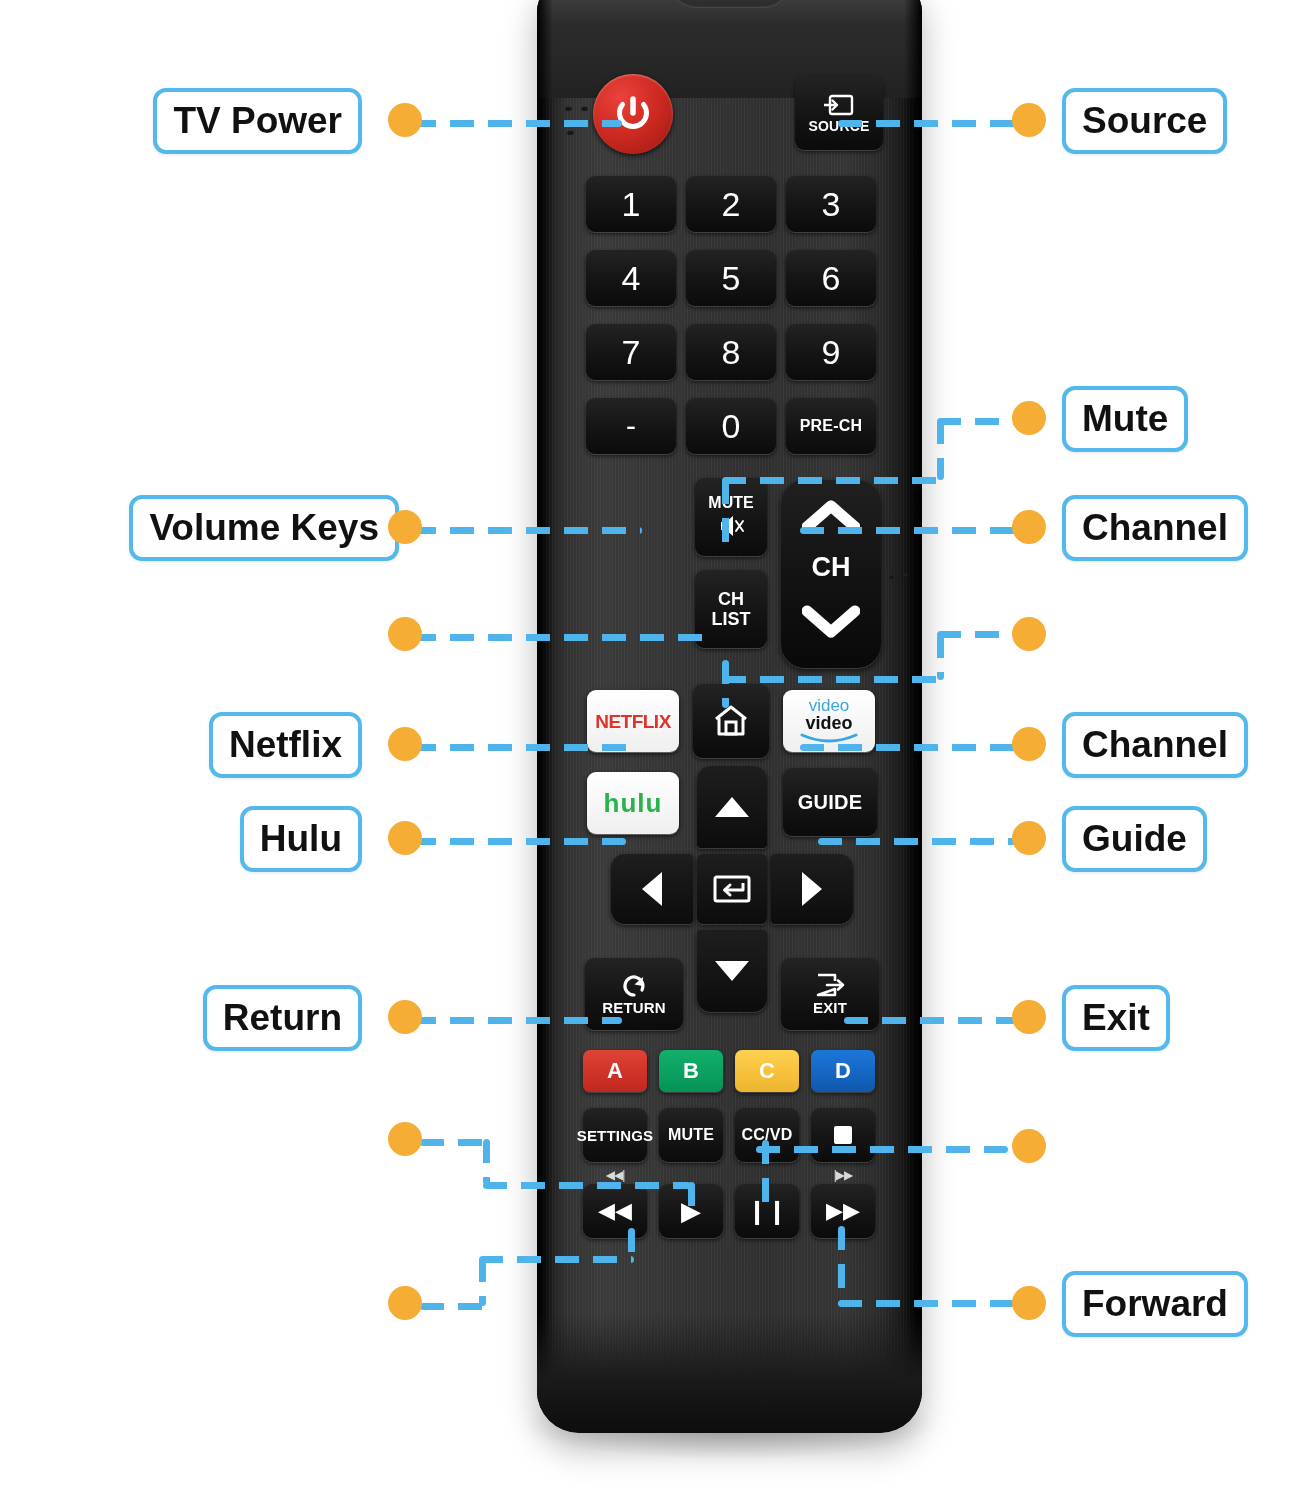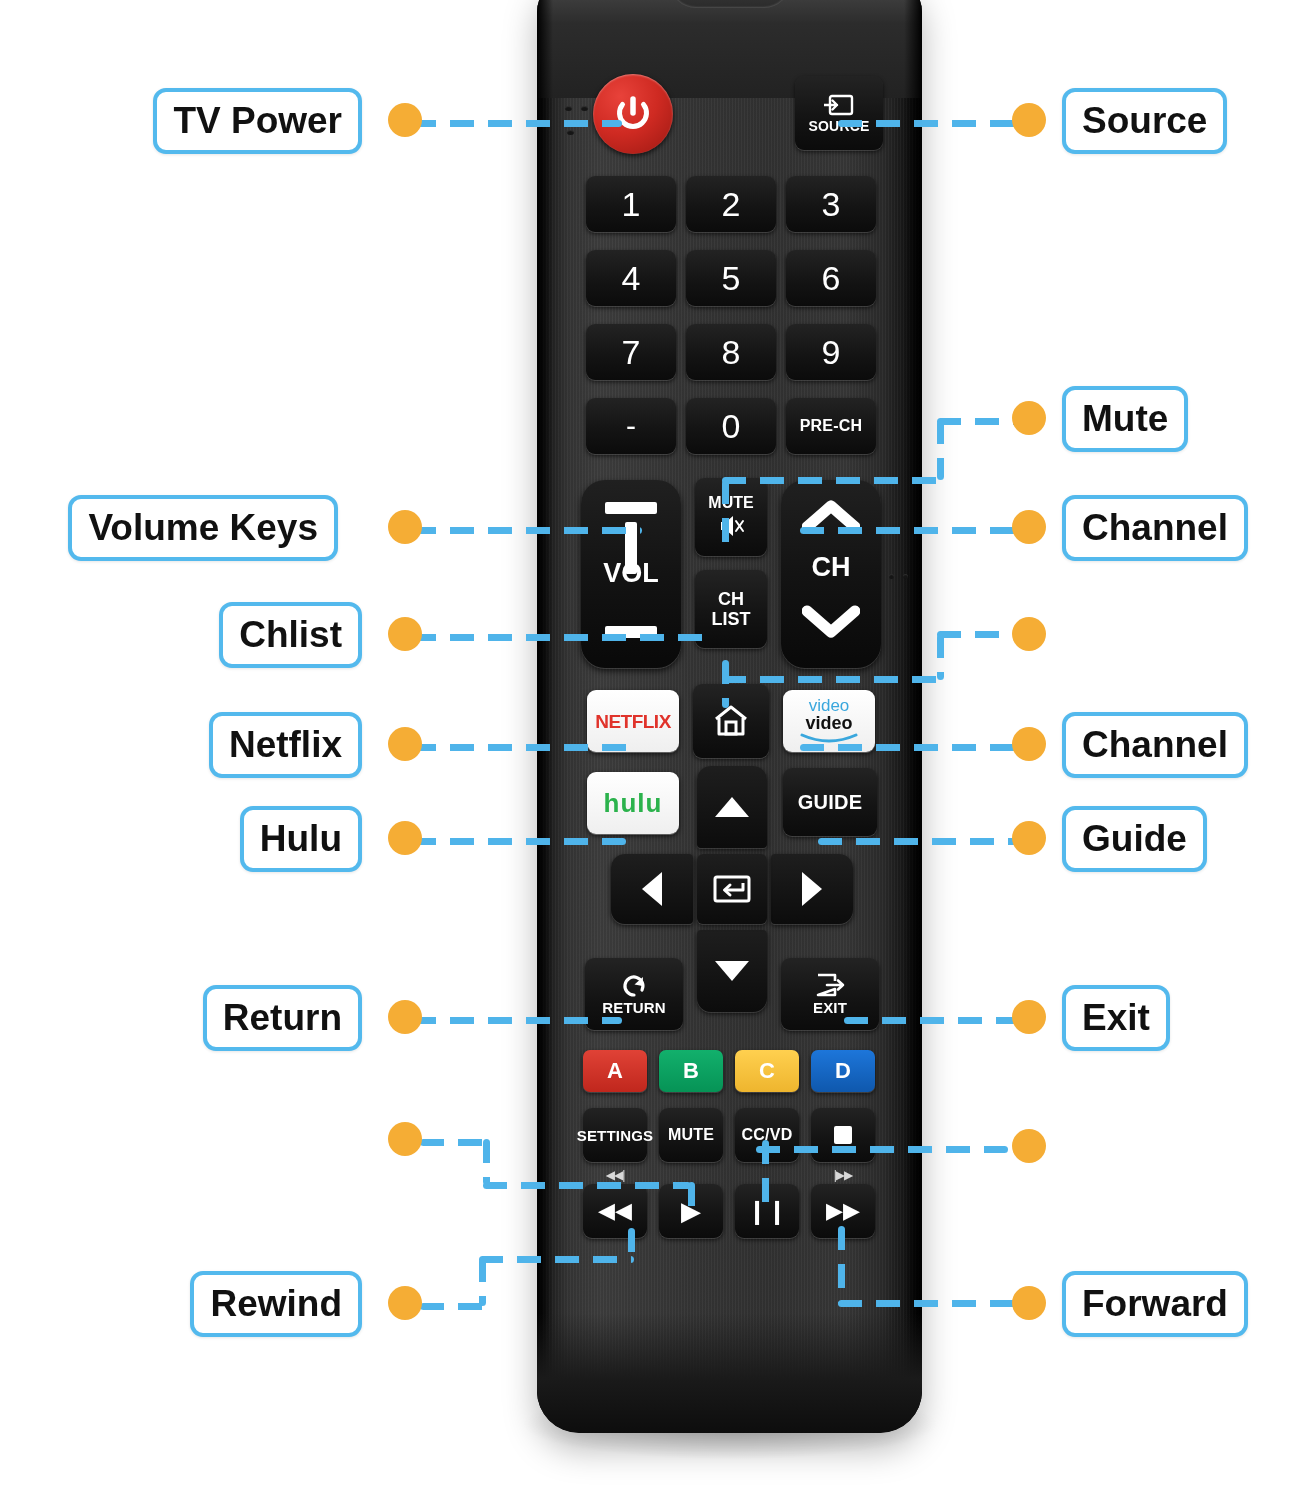--- a/index.html
+++ b/index.html
@@ -164,26 +164,20 @@
     <div class="key num" style="left:49px;top:420px;width:90px;height:56px;font-size:30px">
         <span>-</span>
       </div>
     <div class="key num" style="left:149px;top:420px;width:90px;height:56px">
         <span>0</span>
       </div>
     <div class="key tiny" style="left:249px;top:420px;width:90px;height:56px;font-size:16px">
         <span>PRE-CH</span>
       </div>
 
-    <div class="rocker" style="left:44px;top:502px;width:100px;height:188px">
-      <div style="position:absolute;left:50%;top:22px;transform:translateX(-50%);width:52px;height:12px;background:#fff;border-radius:2px"></div>
-      <div style="position:absolute;left:50%;top:42px;transform:translateX(-50%);width:12px;height:52px;background:#fff;border-radius:2px"></div>
-      <div class="lbl" style="top:78px">VOL</div>
-      <div style="position:absolute;left:50%;top:146px;transform:translateX(-50%);width:52px;height:12px;background:#fff;border-radius:2px"></div>
-    </div>
 
     <div class="key" style="left:158px;top:500px;width:72px;height:78px;flex-direction:column;gap:2px">
       <span style="font-size:16px;font-weight:700">MUTE</span>
       <svg width="28" height="26" viewBox="0 0 28 26">
         <path d="M4 9 h5 L16 3 v20 L9 17 H4 Z" fill="#fff"></path>
         <path d="M19 8 L26 18 M26 8 L19 18" stroke="#fff" stroke-width="2" stroke-linecap="round"></path>
       </svg>
     </div>
 
     <div class="key" style="left:158px;top:592px;width:72px;height:78px;flex-direction:column;gap:2px;font-size:18px">
@@ -352,50 +346,44 @@
   <div class="dash-v" style="left:762px;top:1140px;height:72px"></div>
 
   <div class="dash-v" style="left:838px;top:1226px;height:80px"></div>
   <div class="dash-h" style="left:838px;top:1300px;width:188px"></div>
 
   <div class="cbox l" style="right:944px;top:88px">
       <span>TV Power</span>
     </div>
   <div class="dot" style="left:388px;top:103px"></div>
 
-  <div class="cbox l" style="right:968px;top:495px">
+  <div class="cbox l" style="right:907px;top:495px">
       <span>Volume Keys</span>
     </div>
   <div class="dot" style="left:388px;top:510px"></div>
 
-  <div class="cbox l" style="right:944px;top:602px">
-      <span>Chlist</span>
-    </div>
   <div class="dot" style="left:388px;top:617px"></div>
 
   <div class="cbox l" style="right:944px;top:712px">
       <span>Netflix</span>
     </div>
   <div class="dot" style="left:388px;top:727px"></div>
 
   <div class="cbox l" style="right:944px;top:806px">
       <span>Hulu</span>
     </div>
   <div class="dot" style="left:388px;top:821px"></div>
 
   <div class="cbox l" style="right:944px;top:985px">
       <span>Return</span>
     </div>
   <div class="dot" style="left:388px;top:1000px"></div>
 
   <div class="dot" style="left:388px;top:1122px"></div>
 
-  <div class="cbox l" style="right:944px;top:1271px">
-      <span>Rewind</span>
-    </div>
   <div class="dot" style="left:388px;top:1286px"></div>
 
   <div class="dot" style="left:1012px;top:103px"></div>
   <div class="cbox r" style="left:1062px;top:88px">
       <span>Source</span>
     </div>
 
   <div class="dot" style="left:1012px;top:401px"></div>
   <div class="cbox r" style="left:1062px;top:386px">
       <span>Mute</span>

